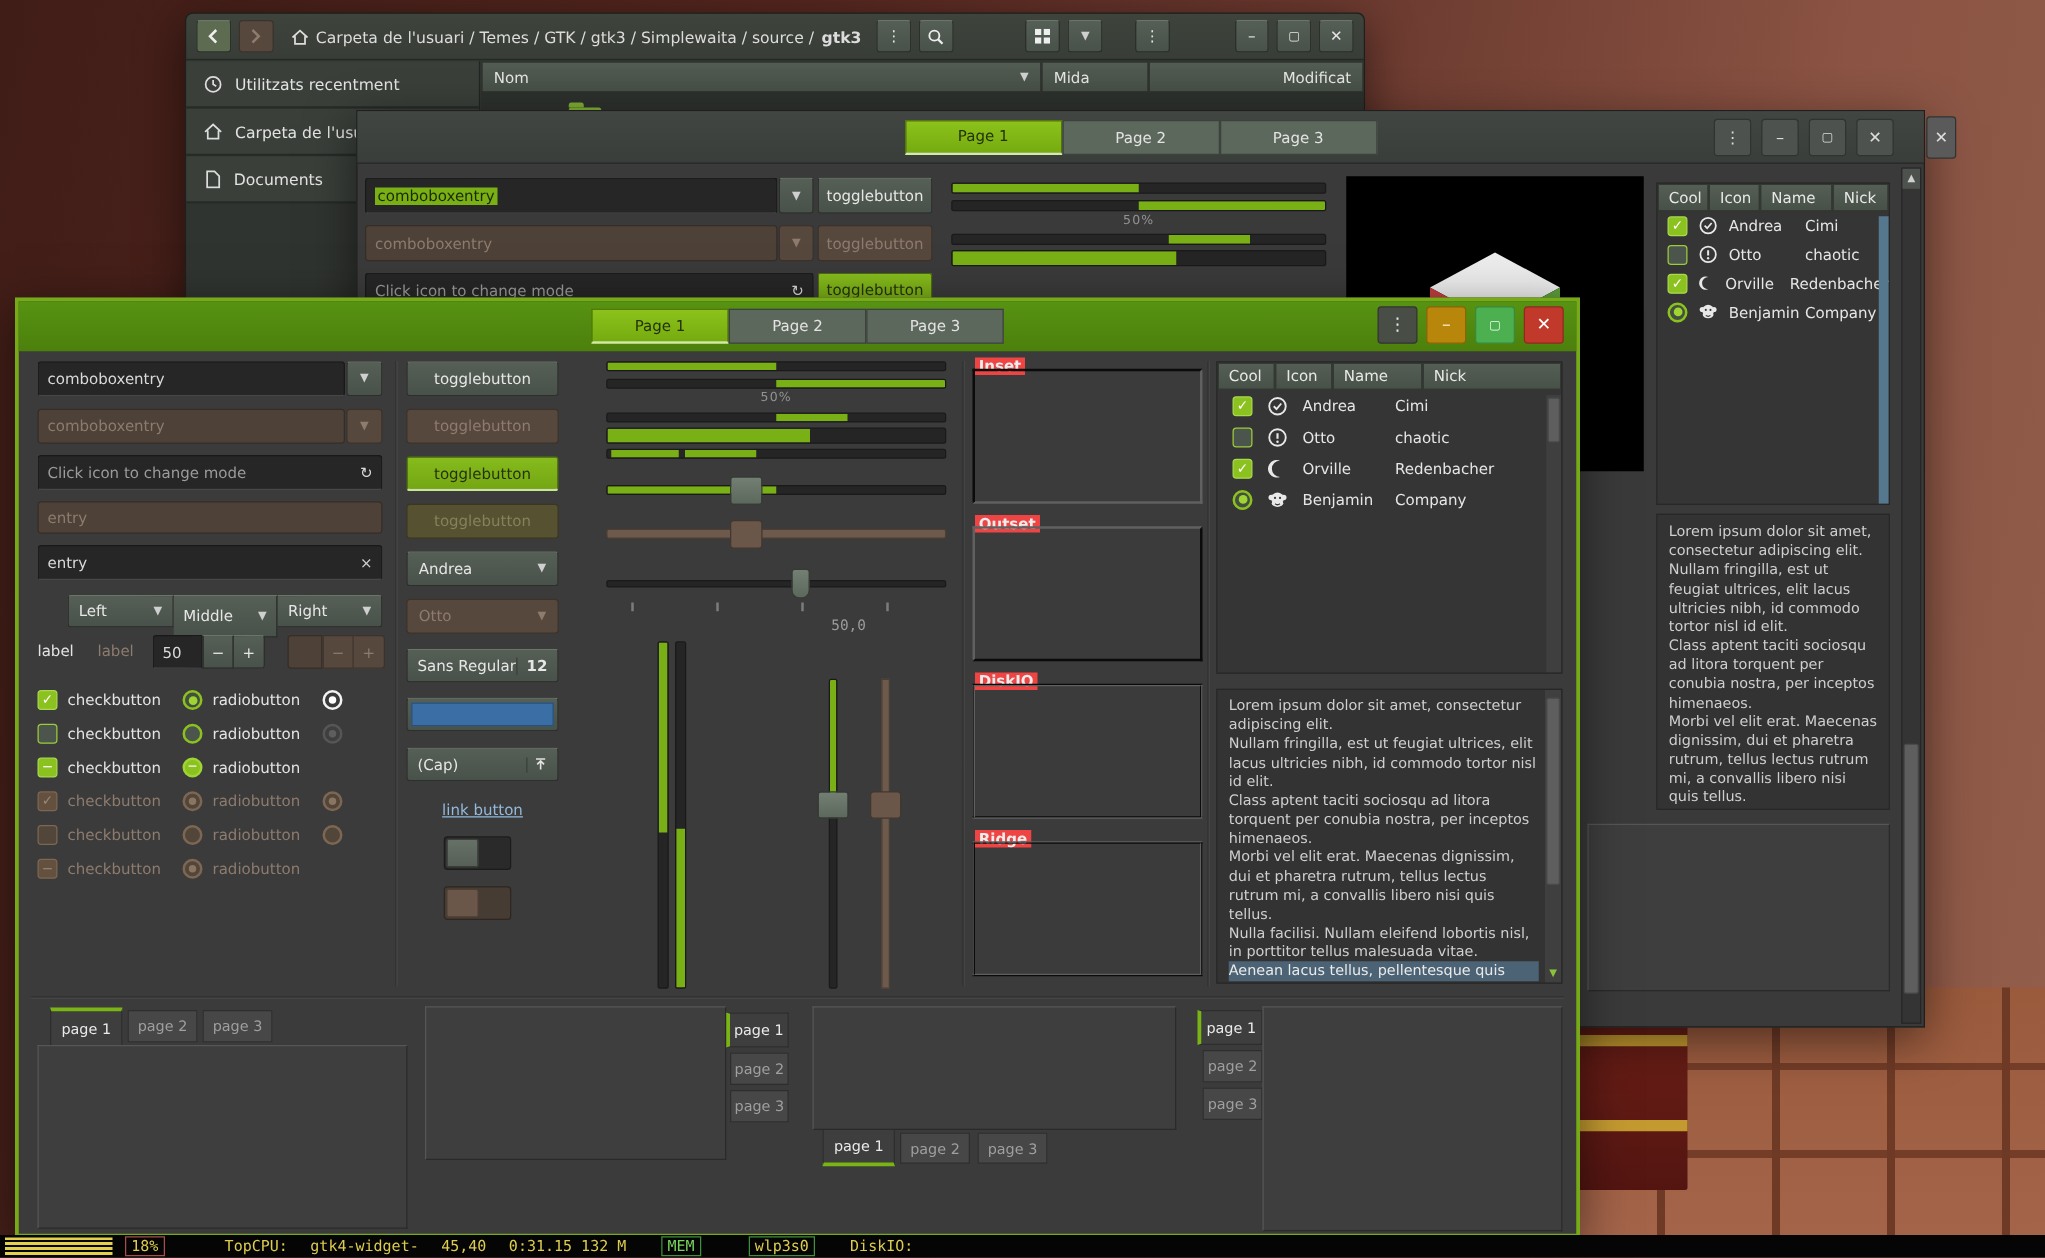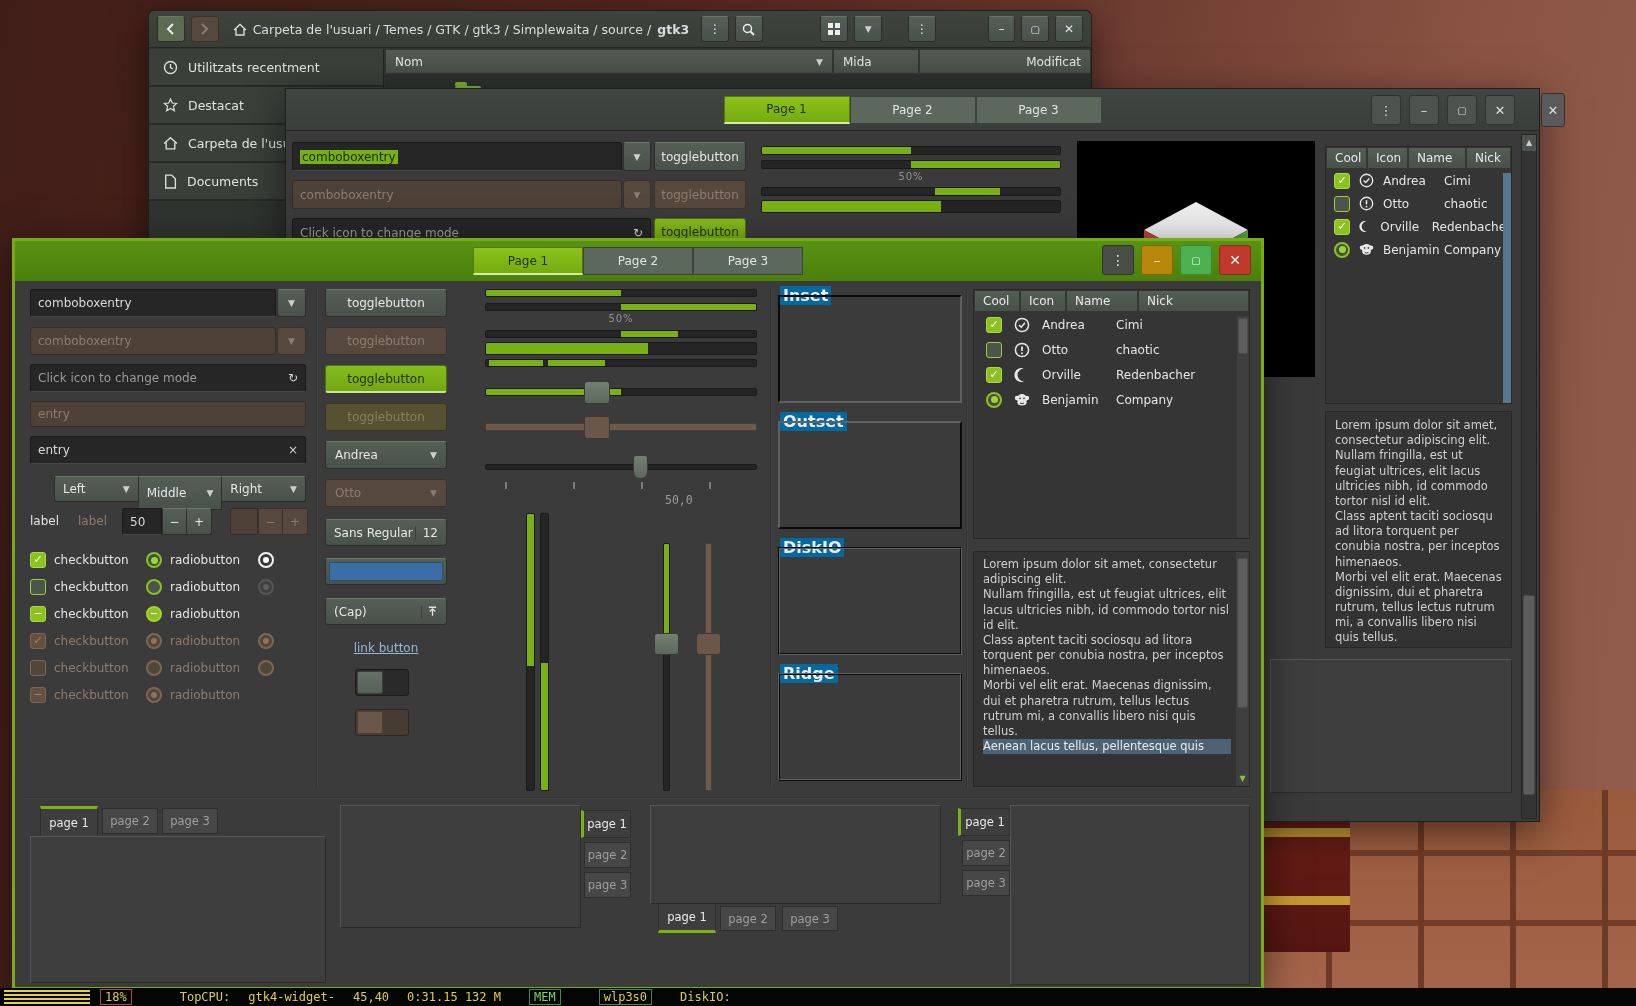--- a/index.html
+++ b/index.html
@@ -49,21 +49,21 @@
   .rd-dis-on  { background:#52453a; border:2px solid #7d6753; } .rd-dis-on::after{content:"";width:6px;height:6px;border-radius:50%;background:#8a7560;}
   .rd-dis-off { background:#52453a; border:2px solid #7d6753; }
   .rd-plain-on { background:#3a3a3a; border:2px solid #f2f2f2; } .rd-plain-on::after{content:"";width:6px;height:6px;border-radius:50%;background:#fff;}
   .rd-plain-dim { background:#3f3f3f; border:2px solid #565656; } .rd-plain-dim::after{content:"";width:6px;height:6px;border-radius:50%;background:#5e5e5e;} 
 
   .titlebtn { width:32px; height:30px; border-radius:3px; display:flex; align-items:center; justify-content:center; font-size:14px; }
 
   .tab { height:28px; display:flex; align-items:center; justify-content:center; font-size:12px; min-width:110px; }
   .tab-inact { background:#5d685c; color:#e3e3e3; border:1px solid #3c423c; }
   .tab-act-green { background:linear-gradient(180deg,#8cc21b,#76ab10); color:#243305; border:1px solid #557a08; border-bottom:2px solid #d3eba2; }
-  .framelabel { font-size:16px; font-weight:bold; color:#ececec; background:#0369a1; padding:0 3px; }
+  .framelabel { font-size:12px; font-weight:bold; color:#ececec; background:#ef4444; padding:0 3px; }
 
   .th { background:linear-gradient(180deg,#545e54,#485148); border:1px solid #333833; color:#e8e8e8; font-size:12px; padding:3px 8px; }
   .treerow td, .treecell { font-size:12px; color:#e6e6e6; }
 
   .sb { background:#3f3f3f; }
   .sb-thumb { background:#5e5e5e; border:1px solid #4a4a4a; border-radius:2px; }
 
   svg.icon { display:block; }
 
   
@@ -189,26 +189,20 @@
 
   <div class="sidebar">
     <div class="sbitem">
       <svg class="icon" width="15" height="15" viewBox="0 0 15 15">
           <circle cx="7.5" cy="7.5" r="6" stroke="#dcdcdc" stroke-width="1.4" fill="none"></circle>
           <path d="M7.5 4 V7.5 L10 9" stroke="#dcdcdc" stroke-width="1.4" fill="none"></path>
         </svg>
       <span>Utilitzats recentment</span>
     </div>
     <div class="sbitem">
-      <svg class="icon" width="15" height="15" viewBox="0 0 15 15">
-          <path d="M7.5 1 L9.3 5 L13.7 5.4 L10.4 8.3 L11.4 12.7 L7.5 10.4 L3.6 12.7 L4.6 8.3 L1.3 5.4 L5.7 5 Z" stroke="#dcdcdc" stroke-width="1.2" fill="none"></path>
-        </svg>
-      <span>Destacat</span>
-    </div>
-    <div class="sbitem">
       <svg class="icon" width="15" height="14" viewBox="0 0 14 13">
           <path d="M1 7 L7 1.5 L13 7 M3 6 V12 H11 V6" stroke="#dcdcdc" stroke-width="1.3" fill="none"></path>
         </svg>
       <span>Carpeta de l'usua</span>
     </div>
     <div class="sbitem">
       <svg class="icon" width="14" height="15" viewBox="0 0 13 14">
           <path d="M2.5 1 H8 L11.5 4.5 V13 H2.5 Z" stroke="#dcdcdc" stroke-width="1.3" fill="none"></path>
         </svg>
       <span>Documents</span>
@@ -545,21 +539,21 @@
           <span>Andrea</span>
           <span class="arrow">▼</span>
         </div>
       <div class="btn btn-dis" style="position:absolute; left:0; top:193px; width:122px; height:28px; justify-content:space-between; padding:0 9px;">
           <span>Otto</span>
           <span class="arrow" style="color:#8d7b6e">▼</span>
         </div>
 
       <div class="btn" style="position:absolute; left:0; top:233px; width:122px; height:27px; justify-content:space-between; padding:0 8px;">
         <span>Sans Regular</span>
-        <span style="border-left:1px solid #3a3f3a; padding-left:7px; font-weight:normal;">12</span>
+        <span style="border-left:1px solid #3a3f3a; padding-left:7px; font-weight:bold;">12</span>
       </div>
 
       <div class="btn" style="position:absolute; left:0; top:272px; width:122px; height:27px; padding:3px;">
         <div style="width:100%; height:100%; background:#3a6ea5; border:1px solid #2a5076;"></div>
       </div>
 
       <div class="btn" style="position:absolute; left:0; top:312px; width:122px; height:27px; justify-content:space-between; padding:0 8px;">
         <span>(Cap)</span>
         <svg class="icon" width="12" height="12" viewBox="0 0 12 12" style="border-left:1px solid #3a3f3a; padding-left:5px; width:17px;">
             <path d="M6 10 V3 M3 5.5 L6 2.5 L9 5.5 M2 0.8 H10" stroke="#e2e2e2" stroke-width="1.4" fill="none"></path>
@@ -695,20 +689,21 @@
           <div class="sb-thumb" style="position:absolute; left:1px; right:1px; top:2px; height:36px;"></div>
         </div>
       </div>
 
       <div style="position:absolute; left:0; top:262px; width:277px; height:236px; background:#333333; border:1px solid #272727; overflow:hidden;">
         <div class="lorem" style="padding:5px 18px 0 9px;">
           <div>Lorem ipsum dolor sit amet, consectetur adipiscing elit.</div>
           <div>Nullam fringilla, est ut feugiat ultrices, elit lacus ultricies nibh, id commodo tortor nisl id elit.</div>
           <div>Class aptent taciti sociosqu ad litora torquent per conubia nostra, per inceptos himenaeos.</div>
           <div>Morbi vel elit erat. Maecenas dignissim, dui et pharetra rutrum, tellus lectus rutrum mi, a convallis libero nisi quis tellus.</div>
+          <div>Nulla facilisi. Nullam eleifend lobortis nisl, in porttitor tellus malesuada vitae.</div>
           <div class="hl">Aenean lacus tellus, pellentesque quis</div>
         </div>
         <div style="position:absolute; right:0; top:0; bottom:0; width:13px;" class="sb">
           <div class="sb-thumb" style="position:absolute; left:1px; right:1px; top:6px; height:150px;"></div>
           <div style="position:absolute; left:0; right:0; bottom:0; height:14px; text-align:center; font-size:8px; color:#8cc13e; line-height:14px;">▼</div>
         </div>
       </div>
     </div>
 
     <div class="nbtab nbtab-act" style="left:25px; top:525px; width:58px; height:30px; border-top:3px solid #7ab414; border-bottom:none;">

